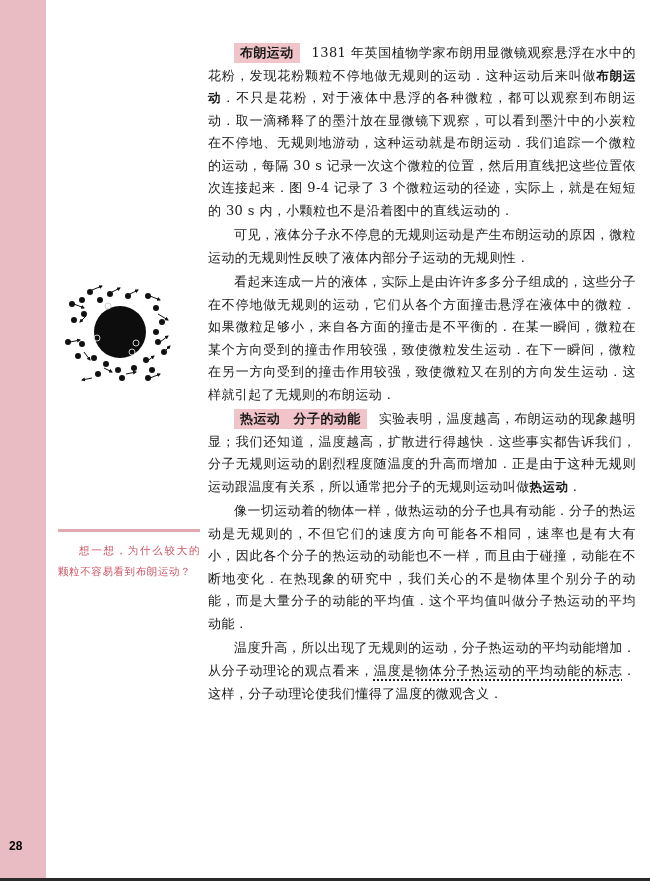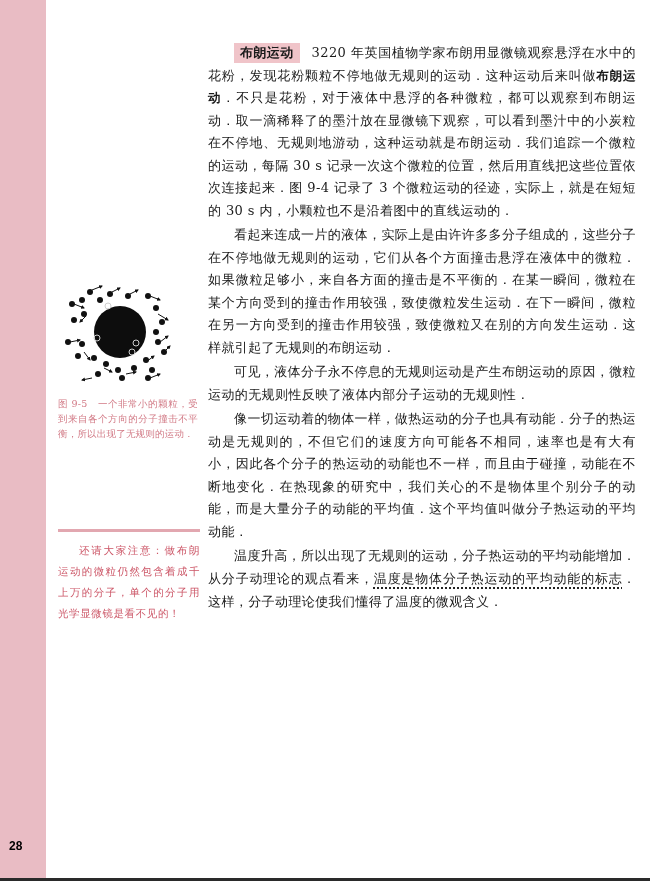--- a/index.html
+++ b/index.html
@@ -119,31 +119,33 @@
       <circle cx="46" cy="82" r="3"></circle>
         <circle cx="86" cy="78" r="3"></circle>
         <circle cx="58" cy="88" r="3"></circle>
       <circle cx="74" cy="86" r="3"></circle>
         <circle cx="92" cy="88" r="3"></circle>
         <circle cx="38" cy="92" r="3"></circle>
       <circle cx="62" cy="96" r="3"></circle>
         <circle cx="88" cy="96" r="3"></circle>
     </g>
   </svg>
-  <div class="figure-caption">图 9-5　一个非常小的颗粒，受到来自各个方向的分子撞击不平衡，所以出现了无规则的运动．</div>
 </div>
 
 <div class="margin-divider"></div>
 <div class="margin-note">
-  <p>还请大家注意：做布朗运动的微粒仍然包含着成千上万的分子，单个的分子用光学显微镜是看不见的！</p>
+  <p>想一想，为什么较大的颗粒不容易看到布朗运动？</p>
 </div>
 
 <div class="main">
   <p class="noindent" style="text-indent:26px;">
-    <span class="heading-box">布朗运动</span><span>3220 年英国植物学家布朗用显微镜观察悬浮在水中的花粉，发现花粉颗粒不停地做无规则的运动．这种运动后来叫做</span><span class="bold">布朗运动</span><span>．不只是花粉，对于液体中悬浮的各种微粒，都可以观察到布朗运动．取一滴稀释了的墨汁放在显微镜下观察，可以看到墨汁中的小炭粒在不停地、无规则地游动，这种运动就是布朗运动．我们追踪一个微粒的运动，每隔 30 s 记录一次这个微粒的位置，然后用直线把这些位置依次连接起来．图 9-4 记录了 3 个微粒运动的径迹，实际上，就是在短短的 30 s 内，小颗粒也不是沿着图中的直线运动的．</span>
+    <span class="heading-box">布朗运动</span><span>1381 年英国植物学家布朗用显微镜观察悬浮在水中的花粉，发现花粉颗粒不停地做无规则的运动．这种运动后来叫做</span><span class="bold">布朗运动</span><span>．不只是花粉，对于液体中悬浮的各种微粒，都可以观察到布朗运动．取一滴稀释了的墨汁放在显微镜下观察，可以看到墨汁中的小炭粒在不停地、无规则地游动，这种运动就是布朗运动．我们追踪一个微粒的运动，每隔 30 s 记录一次这个微粒的位置，然后用直线把这些位置依次连接起来．图 9-4 记录了 3 个微粒运动的径迹，实际上，就是在短短的 30 s 内，小颗粒也不是沿着图中的直线运动的．</span>
   </p>
+  <p class="gap">可见，液体分子永不停息的无规则运动是产生布朗运动的原因，微粒运动的无规则性反映了液体内部分子运动的无规则性．</p>
   <p class="gap">看起来连成一片的液体，实际上是由许许多多分子组成的，这些分子在不停地做无规则的运动，它们从各个方面撞击悬浮在液体中的微粒．如果微粒足够小，来自各方面的撞击是不平衡的．在某一瞬间，微粒在某个方向受到的撞击作用较强，致使微粒发生运动．在下一瞬间，微粒在另一方向受到的撞击作用较强，致使微粒又在别的方向发生运动．这样就引起了无规则的布朗运动．</p>
-  <p class="gap">可见，液体分子永不停息的无规则运动是产生布朗运动的原因，微粒运动的无规则性反映了液体内部分子运动的无规则性．</p>
+  <p class="noindent gap" style="text-indent:26px;">
+    <span class="heading-box">热运动　分子的动能</span><span>实验表明，温度越高，布朗运动的现象越明显；我们还知道，温度越高，扩散进行得越快．这些事实都告诉我们，分子无规则运动的剧烈程度随温度的升高而增加．正是由于这种无规则运动跟温度有关系，所以通常把分子的无规则运动叫做</span><span class="bold">热运动</span><span>．</span>
+  </p>
   <p class="gap">像一切运动着的物体一样，做热运动的分子也具有动能．分子的热运动是无规则的，不但它们的速度方向可能各不相同，速率也是有大有小，因此各个分子的热运动的动能也不一样，而且由于碰撞，动能在不断地变化．在热现象的研究中，我们关心的不是物体里个别分子的动能，而是大量分子的动能的平均值．这个平均值叫做分子热运动的平均动能．</p>
   <p class="gap">
     <span>温度升高，所以出现了无规则的运动，分子热运动的平均动能增加．从分子动理论的观点看来，</span><span class="dotted">温度是物体分子热运动的平均动能的标志</span><span>．这样，分子动理论使我们懂得了温度的微观含义．</span>
   </p>
 </div>
 
 </body></html>

